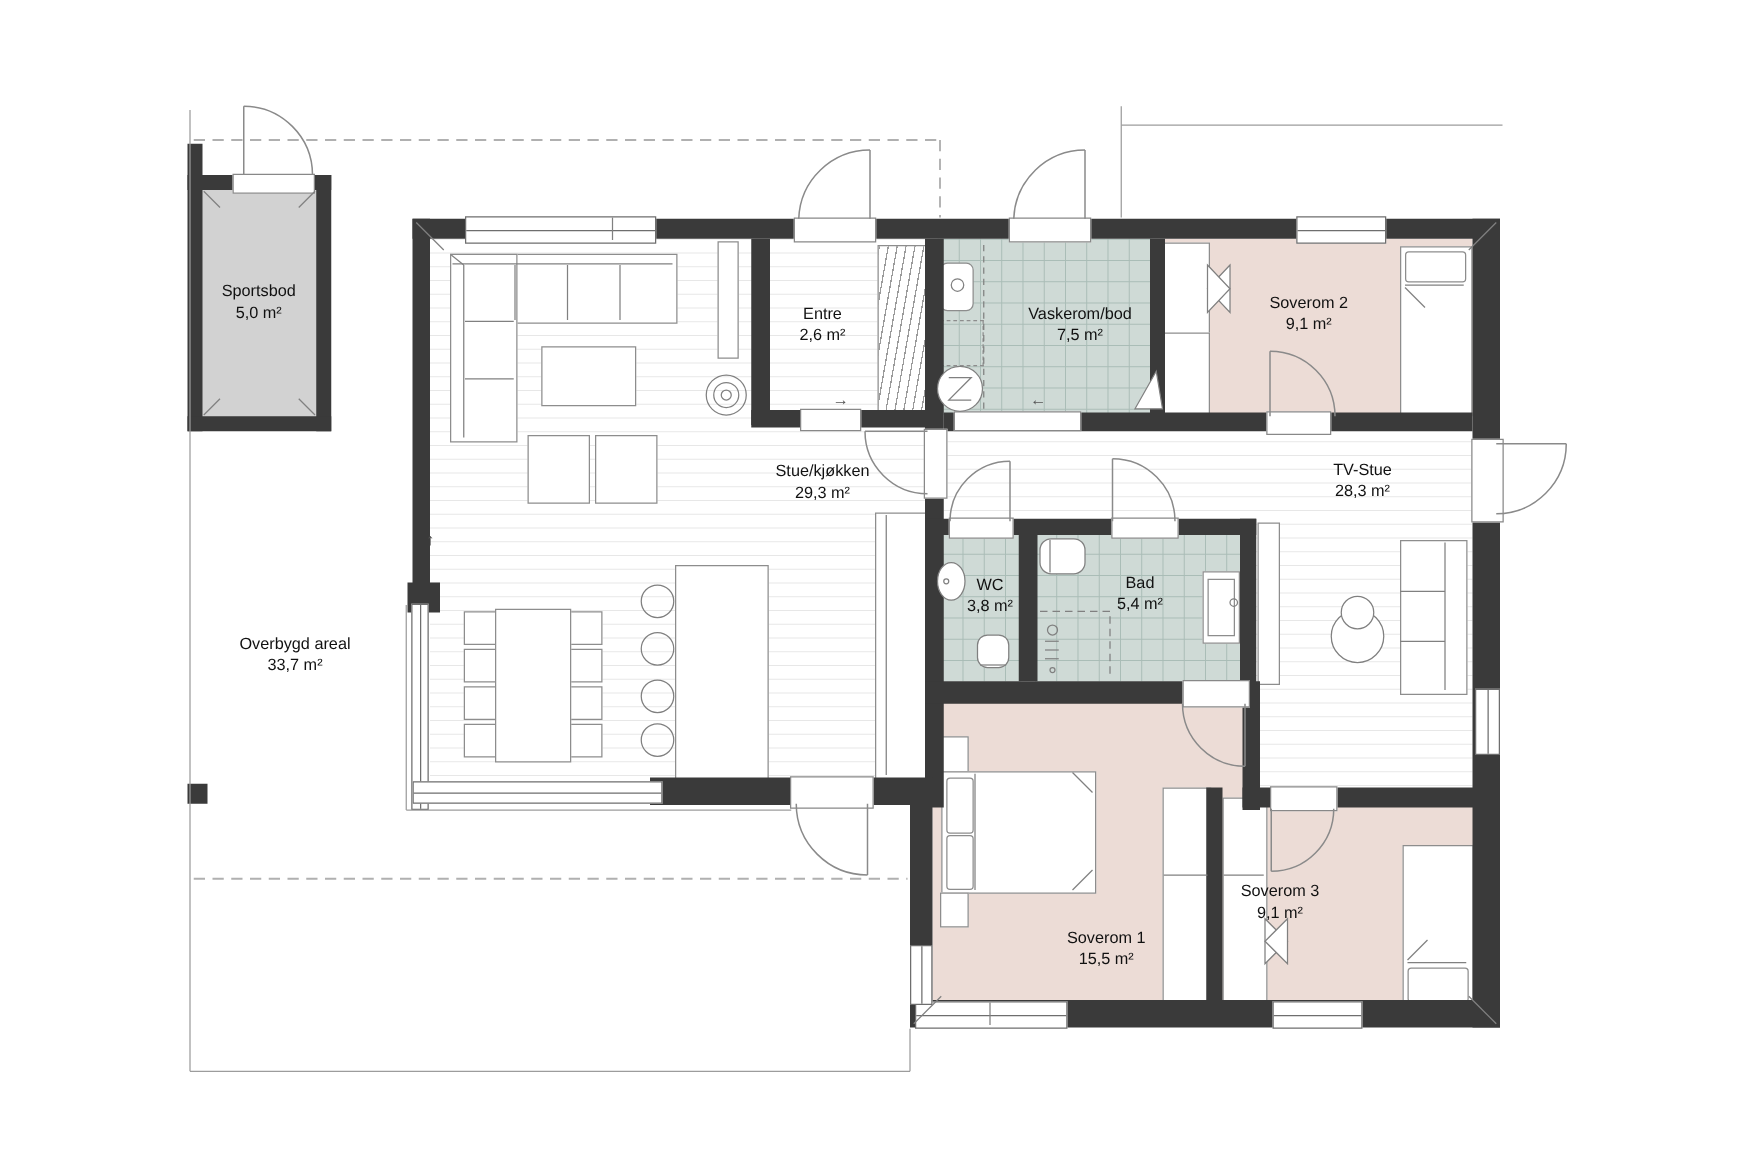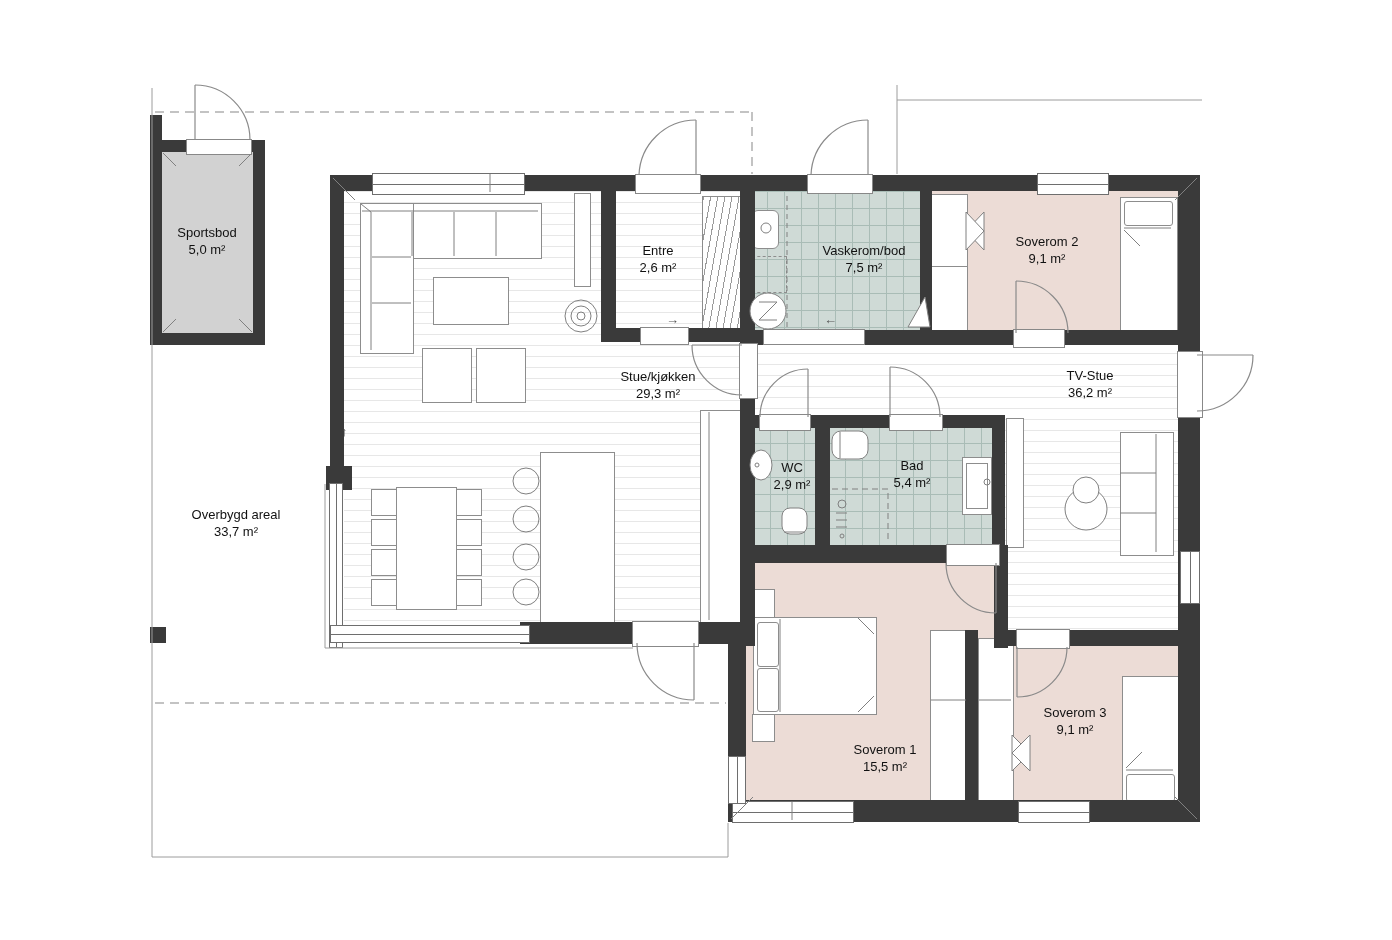--- a/index.html
+++ b/index.html
@@ -322,35 +322,35 @@
   <div class="lbl" style="left:1047px;top:251px">
     <div>Soverom 2</div>
     <div>9,1 m²</div>
   </div>
   <div class="lbl" style="left:658px;top:386px">
     <div>Stue/kjøkken</div>
     <div>29,3 m²</div>
   </div>
   <div class="lbl" style="left:1090px;top:385px">
     <div>TV-Stue</div>
-    <div>36,2 m²</div>
+    <div>28,3 m²</div>
   </div>
   <div class="lbl" style="left:792px;top:477px">
     <div>WC</div>
-    <div>2,9 m²</div>
+    <div>3,8 m²</div>
   </div>
   <div class="lbl" style="left:912px;top:475px">
     <div>Bad</div>
     <div>5,4 m²</div>
   </div>
   <div class="lbl" style="left:885px;top:759px">
     <div>Soverom 1</div>
     <div>15,5 m²</div>
   </div>
-  <div class="lbl" style="left:1075px;top:722px">
+  <div class="lbl" style="left:1024px;top:722px">
     <div>Soverom 3</div>
     <div>9,1 m²</div>
   </div>
   <div class="lbl" style="left:236px;top:524px">
     <div>Overbygd areal</div>
     <div>33,7 m²</div>
   </div>
 
   <span class="arrow" style="left:341px;top:424px">↑</span>
   <span class="arrow" style="left:666px;top:312px">→</span>

